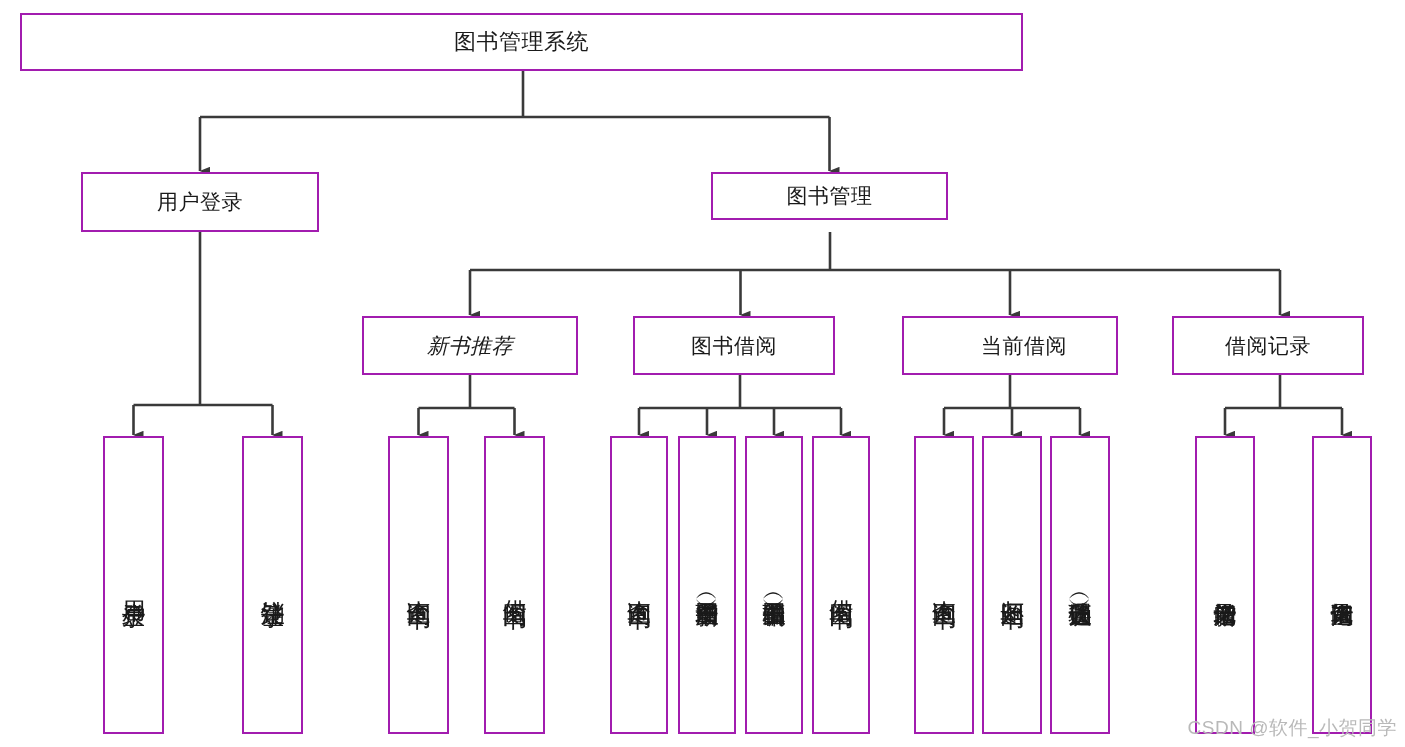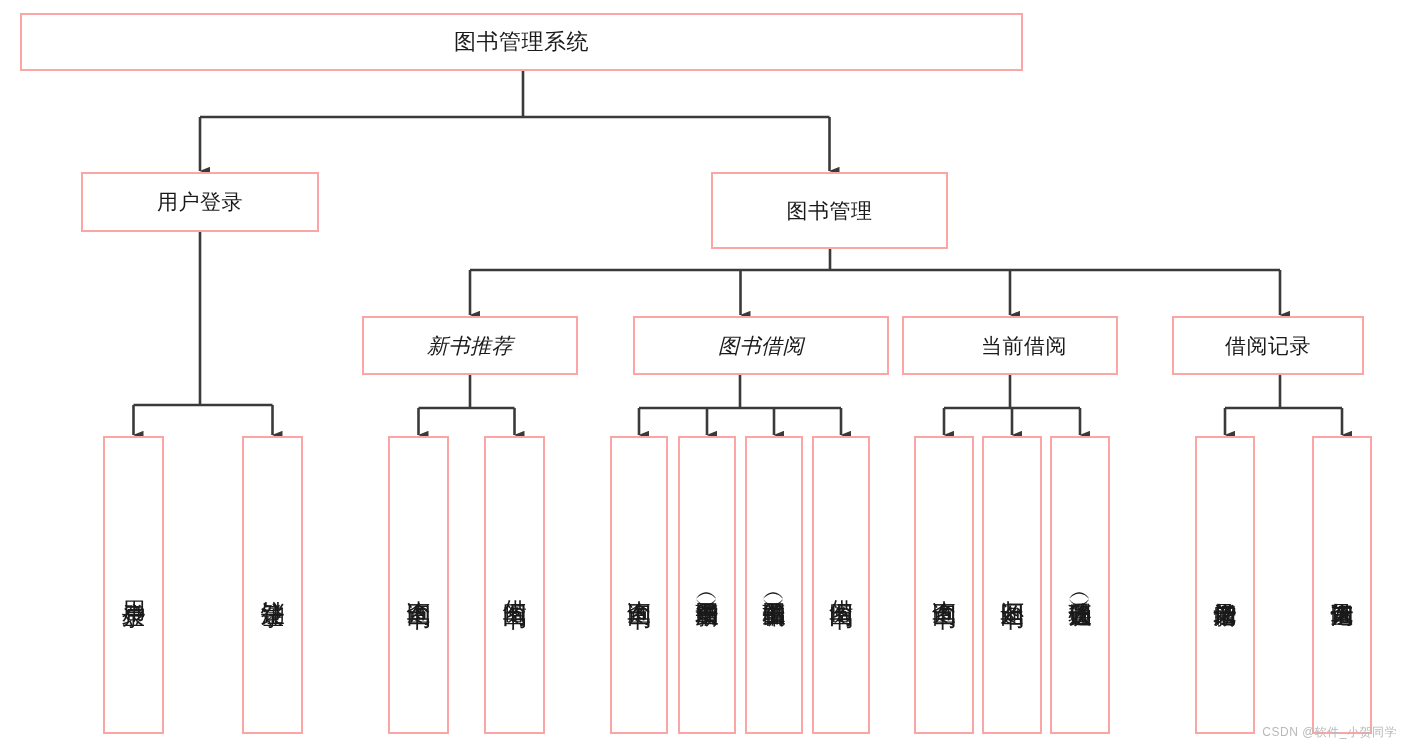--- a/index.html
+++ b/index.html
@@ -14,21 +14,21 @@
     position: relative;
     width: 1405px;
     height: 747px;
     background: #ffffff;
     overflow: hidden;
   }
   .node {
     position: absolute;
     box-sizing: border-box;
     background: #ffffff;
-    border: 2px solid #fca5a5;
+    border: 2px solid #a21caf;
     display: flex;
     align-items: center;
     justify-content: center;
     overflow: hidden;
   }
   .node-label {
     color: #1a1a1a;
     line-height: 1.12;
     text-align: center;
     white-space: nowrap;
@@ -60,21 +60,21 @@
     left: 0;
     top: 0;
     width: 1405px;
     height: 747px;
     pointer-events: none;
   }
   .watermark {
     position: absolute;
     right: 8px;
     bottom: 6px;
-    font-size: 12px;
+    font-size: 19px;
     color: #b9b9b9;
     white-space: nowrap;
     letter-spacing: 0.5px;
   }
 </style>
 </head>
 <body>
 
 <div id="canvas">
   <svg class="edges" viewBox="0 0 1405 747">
@@ -119,27 +119,27 @@
         <line x1="1342" y1="408" x2="1342" y2="435" stroke="#3a3a3a" stroke-width="2.6" marker-end="url(#arrowhead)"></line>
       </g>
   </svg>
   <div id="node-layer">
       <div class="node horiz root" style="left: 20px; top: 13px; width: 1003px; height: 58px;">
         <span class="node-label">图书管理系统</span>
       </div>
       <div class="node horiz" style="left: 81px; top: 172px; width: 238px; height: 60px;">
         <span class="node-label">用户登录</span>
       </div>
-      <div class="node horiz" style="left: 711px; top: 172px; width: 237px; height: 77px;">
+      <div class="node horiz" style="left: 711px; top: 172px; width: 237px; height: 48px;">
         <span class="node-label">图书管理</span>
       </div>
       <div class="node horiz" style="left: 362px; top: 316px; width: 216px; height: 59px; font-style: italic;">
         <span class="node-label">新书推荐</span>
       </div>
-      <div class="node horiz" style="left: 633px; top: 316px; width: 256px; height: 59px; font-style: italic;">
+      <div class="node horiz" style="left: 633px; top: 316px; width: 202px; height: 59px;">
         <span class="node-label">图书借阅</span>
       </div>
       <div class="node horiz" style="left: 902px; top: 316px; width: 216px; height: 59px; padding-left: 28px;">
         <span class="node-label">当前借阅</span>
       </div>
       <div class="node horiz" style="left: 1172px; top: 316px; width: 192px; height: 59px;">
         <span class="node-label">借阅记录</span>
       </div>
       <div class="node vert" style="left: 103px; top: 436px; width: 61px; height: 298px;">
         <span class="node-label">用户登录</span>

